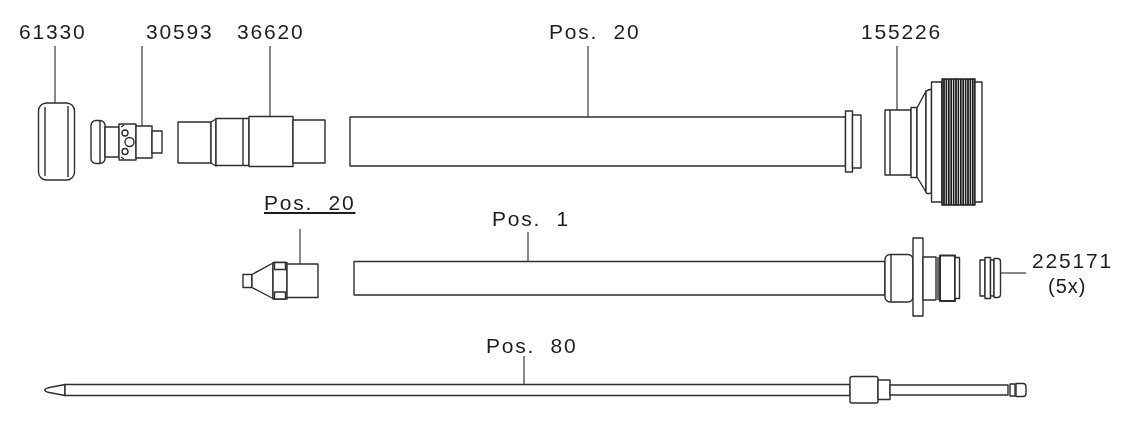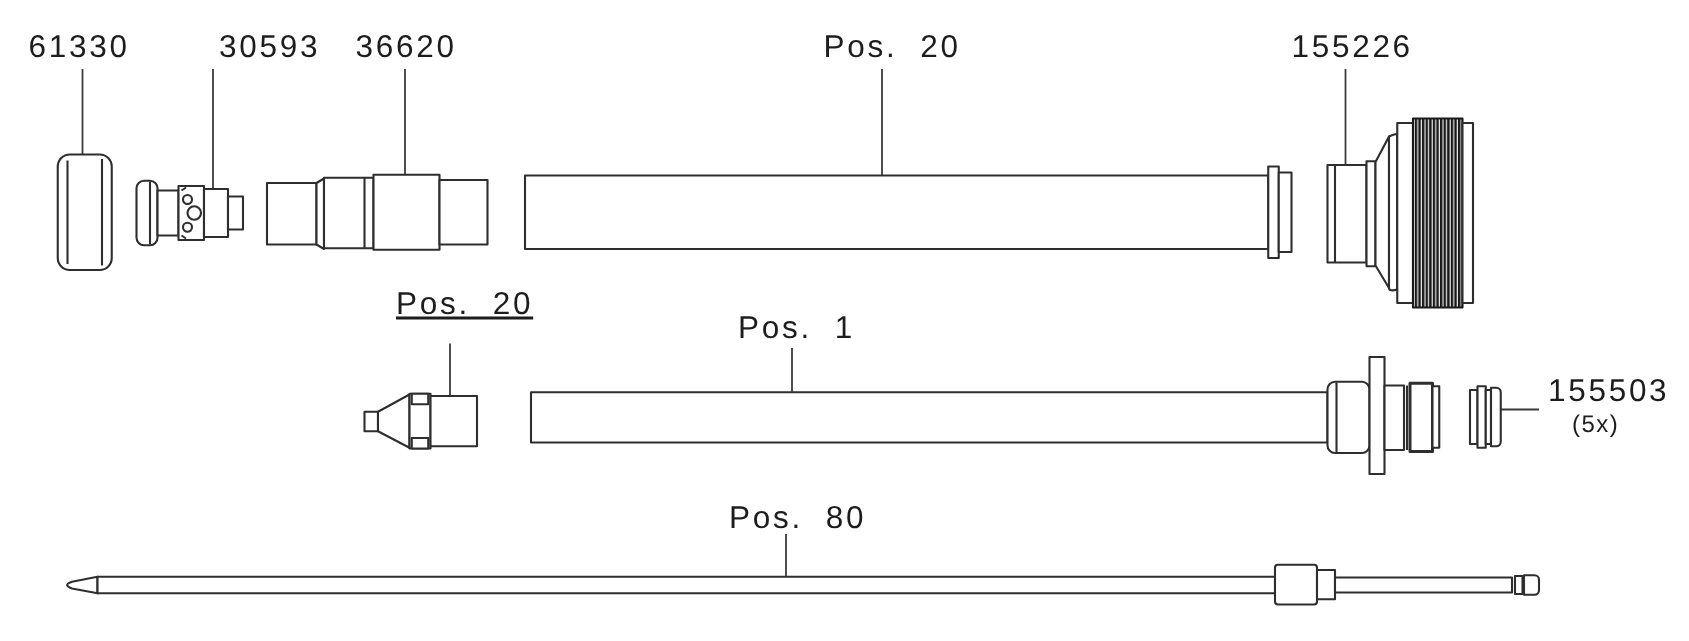--- a/index.html
+++ b/index.html
@@ -14,21 +14,21 @@
   .lbl{
     position:absolute;
     font-size:21px;
     letter-spacing:1.8px;
     color:#1d1d1d;
     white-space:pre;
     line-height:1;
   }
   .lbl-small{
     position:absolute;
-    font-size:16px;
+    font-size:20px;
     letter-spacing:1px;
     color:#1d1d1d;
     white-space:pre;
     line-height:1;
   }
 </style>
 </head>
 <body>
 
 <div id="stage">
@@ -140,17 +140,17 @@
     </g>
   </svg>
 
   <div class="lbl" style="left:19px;  top:21px;">61330</div>
   <div class="lbl" style="left:106px; top:21px;margin-left:40px;">30593</div>
   <div class="lbl" style="left:237px; top:21px;">36620</div>
   <div class="lbl" style="left:549px; top:21px;">Pos.  20</div>
   <div class="lbl" style="left:861px; top:21px;">155226</div>
   <div class="lbl" style="left:264px; top:192px;text-decoration:underline;">Pos.  20</div>
   <div class="lbl" style="left:492px; top:208px;">Pos.  1</div>
-  <div class="lbl" style="left:1032px;top:250px;">155503</div>
+  <div class="lbl" style="left:1032px;top:250px;">225171</div>
   <div class="lbl-small" style="left:1048px;top:276px;">(5x)</div>
   <div class="lbl" style="left:486px; top:335px;">Pos.  80</div>
 
 </div>
 
 </body></html>

